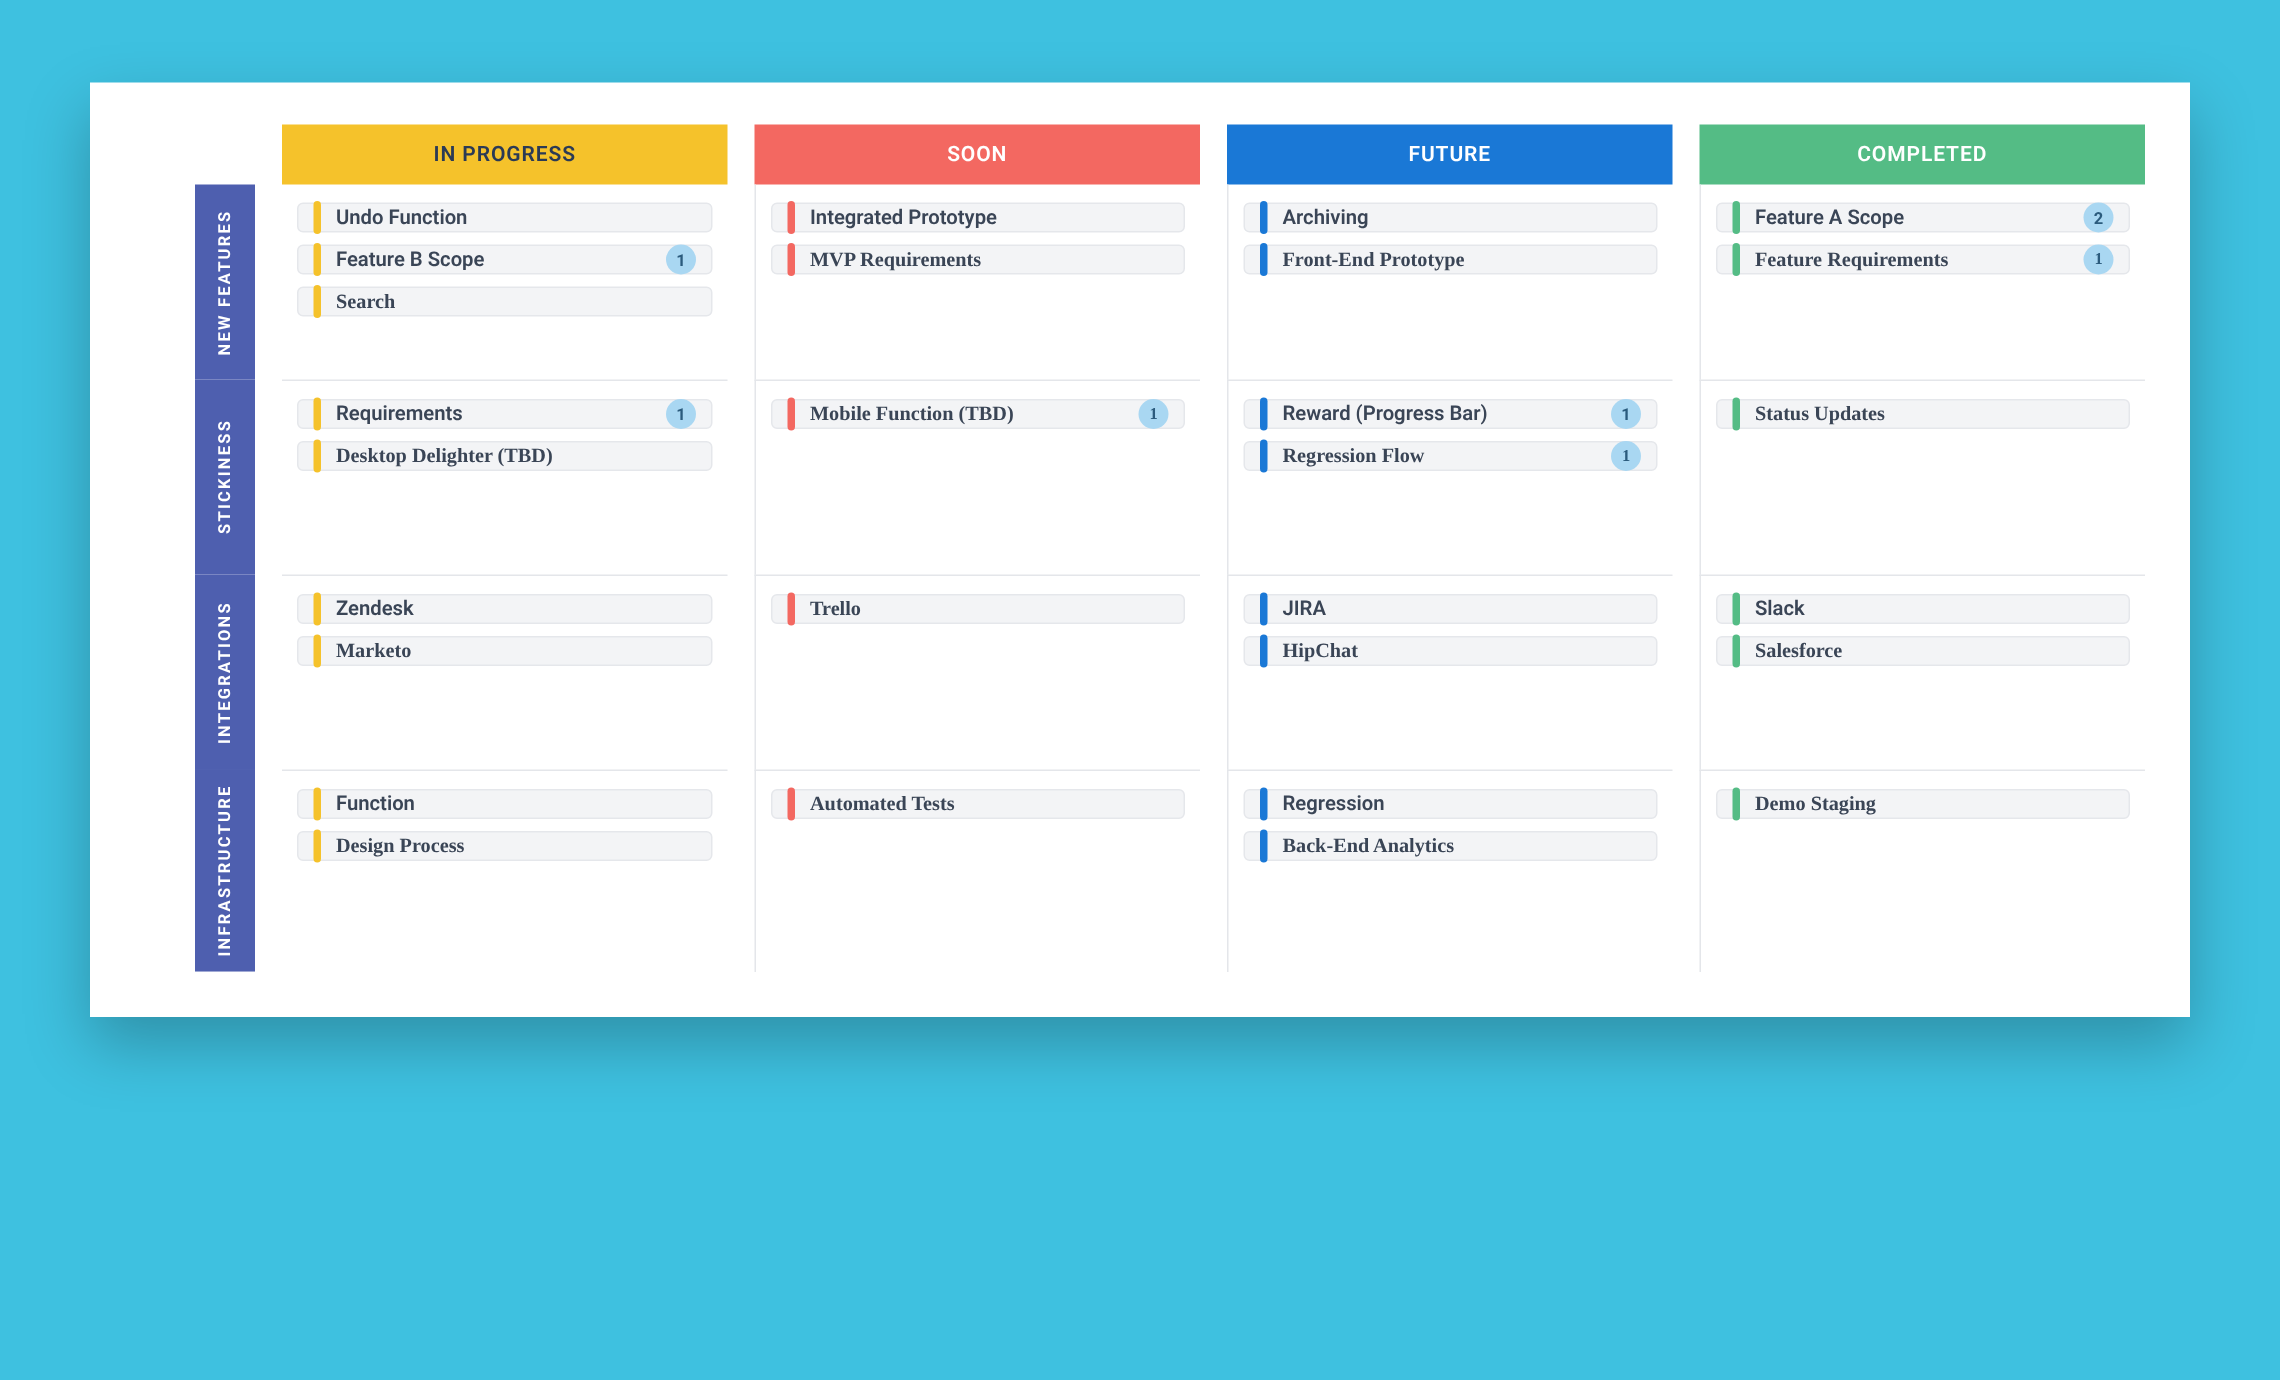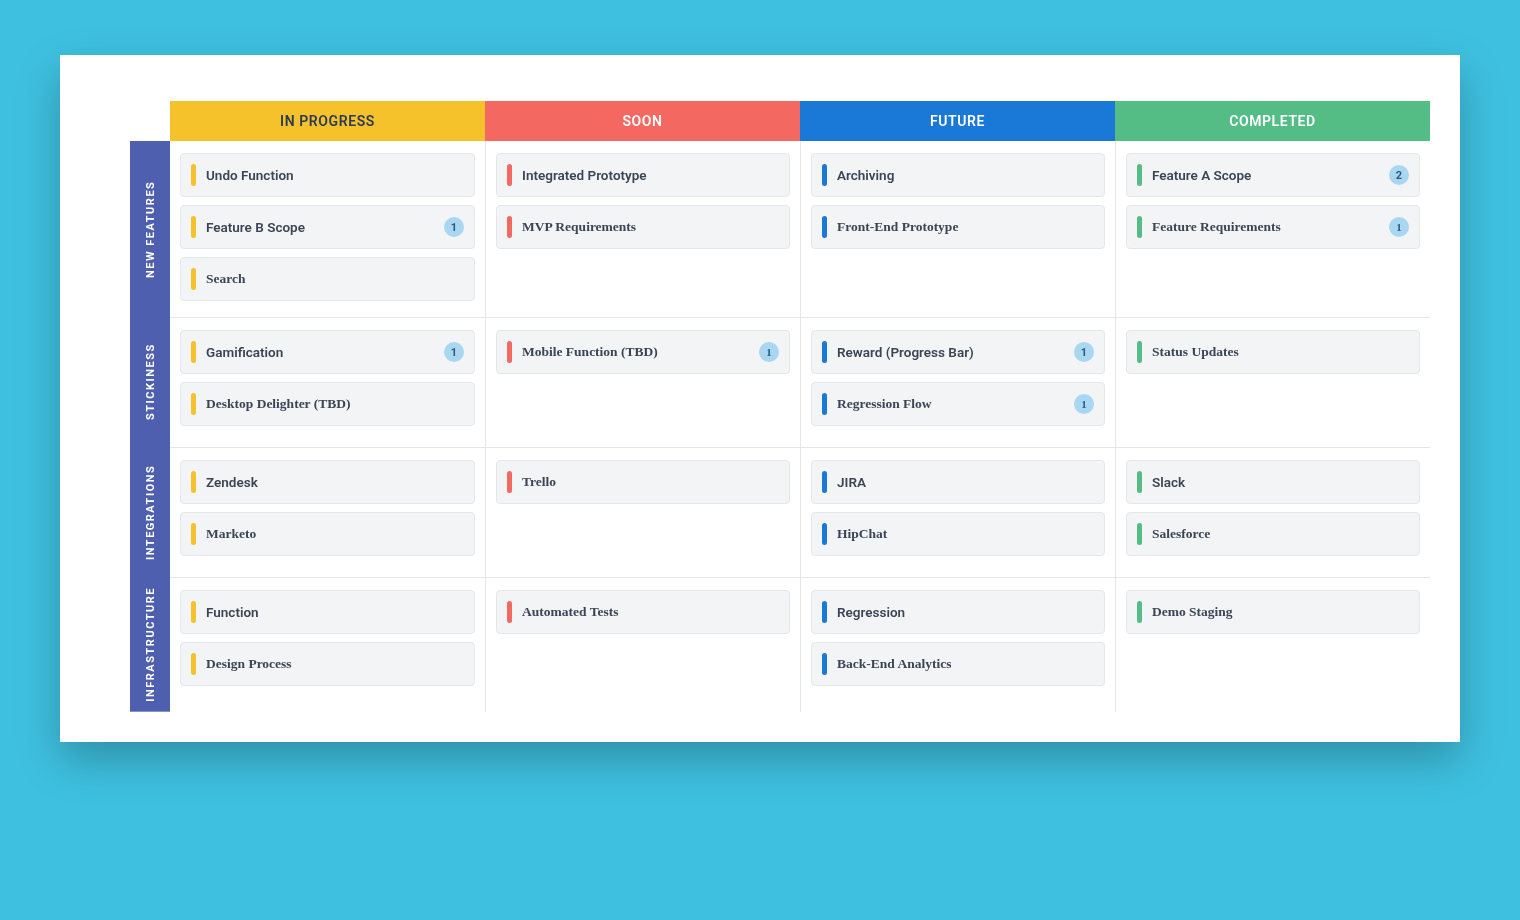--- a/index.html
+++ b/index.html
@@ -15,21 +15,21 @@
   .panel {
     background: #fff;
     width: 1400px;
     padding: 28px 30px 30px 30px;
     box-shadow: 0 18px 40px rgba(0,0,0,0.25);
   }
 
   .grid {
     display: grid;
     grid-template-columns: 80px repeat(4, 1fr);
-    margin-top: 18px;
+    column-gap: 18px;
   }
 
   
   .col-head {
     height: 40px;
     display: flex;
     align-items: center;
     justify-content: center;
     font-weight: 600;
     font-size: 14px;
@@ -71,21 +71,21 @@
     border-top: 1px solid #e4e6ea;
   }
   .col-sep {
     border-left: 1px solid #e4e6ea;
   }
 
   .card {
     background: #f3f4f6;
     border: 1px solid #e5e7eb;
     border-radius: 4px;
-    height: 44px;
+    height: 20px;
     display: flex;
     align-items: center;
     padding: 0 10px 0 0;
     margin-bottom: 8px;
     font-size: 13.5px;
     color: #3a4556;
     font-weight: 600;
     cursor: pointer;
     position: relative;
   }
@@ -182,21 +182,21 @@
           <span class="card-label">Feature Requirements</span>
           <span class="badge">1</span>
         </div>
       </div>
       <div class="row-label-wrap">
         <div class="row-label">STICKINESS</div>
       </div>
       <div class="cell row-sep">
         <div class="card">
           <span class="stripe yellow"></span>
-          <span class="card-label">Gamification</span>
+          <span class="card-label">Requirements</span>
           <span class="badge">1</span>
         </div>
         <div class="card">
           <span class="stripe yellow"></span>
           <span class="card-label">Desktop Delighter (TBD)</span>
         </div>
       </div>
       <div class="cell row-sep col-sep">
         <div class="card">
           <span class="stripe red"></span>

